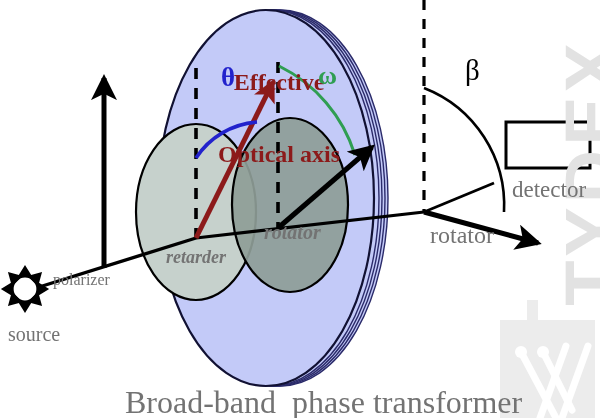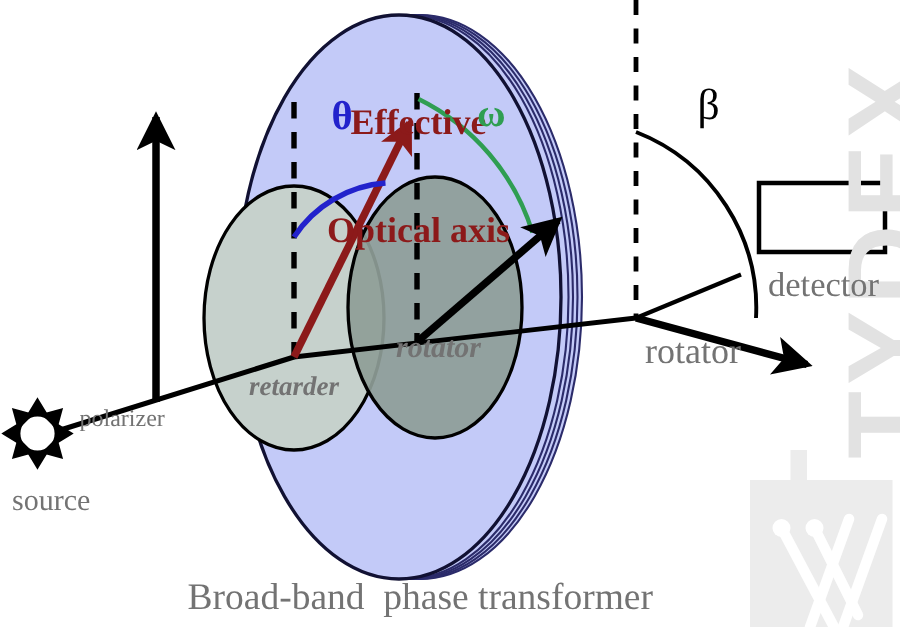--- a/index.html
+++ b/index.html
@@ -24,21 +24,21 @@
     left: 0;
     top: 0;
   }
   .lbl {
     position: absolute;
     white-space: pre;
     color: #737373;
     font-family: "Liberation Serif", "DejaVu Serif", serif;
     line-height: 1;
   }
-  .lbl-caption   { font-size: 25px; left: 125px; top: 386px; }
+  .lbl-caption   { font-size: 32px; left: 125px; top: 386px; }
   .lbl-source    { font-size: 20px; left: 8px;   top: 324px; }
   .lbl-polarizer { font-size: 16px; left: 53px;  top: 272px; }
   .lbl-analyzer  { font-size: 24px; left: 430px; top: 223px; }
   .lbl-detector  { font-size: 23px; left: 512px; top: 178px; }
   .lbl-eff {
     font-size: 24px;
     font-weight: bold;
     color: #8c1a1a;
     left: 218px;
     top: 22px;

